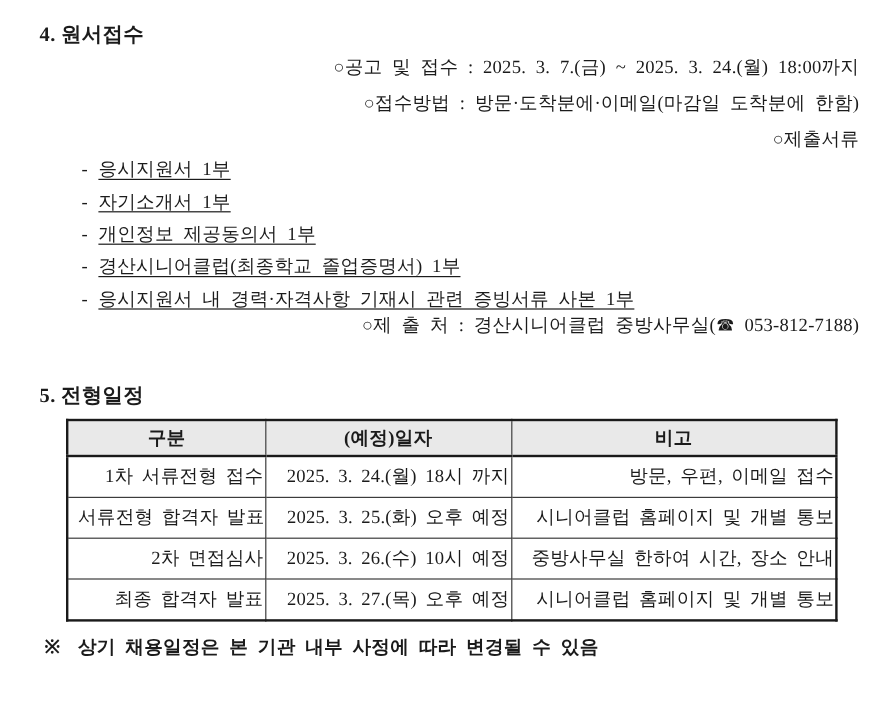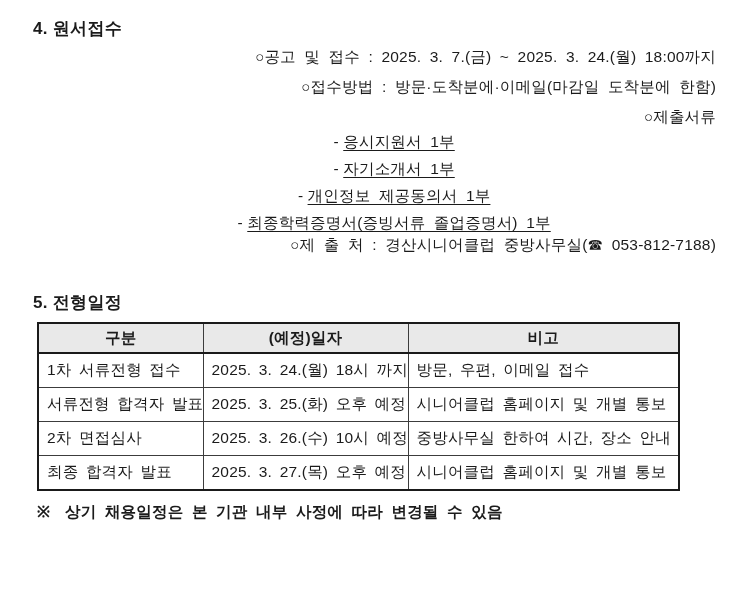--- a/index.html
+++ b/index.html
@@ -1,42 +1,42 @@
 <!DOCTYPE html>
 <html><head>
 <meta charset="utf-8">
 <style>
   html, body { margin: 0; padding: 0; background: #ffffff; }
   .page {
     position: relative;
     width: 736px;
     height: 594px;
     background: #ffffff;
-    font-family: Liberation Sans, sans-serif;
+    font-family: Liberation Serif, serif;
     color: #1b1b1b;
     overflow: hidden;
   }
   .content { padding: 19px 20px 0 33px; }
 
   .sec-heading {
     font-size: 17px;
     font-weight: bold;
     line-height: 19px;
     letter-spacing: 0.3px;
     margin: 0;
   }
   .line {
     font-size: 15.5px;
     line-height: 18px;
     letter-spacing: 0.2px;
     word-spacing: 4px;
     white-space: nowrap;
   }
   .l-circle { padding-left: 15px; margin-top: 12px; text-align: right; }
-  .l-dash   { padding-left: 35px; margin-top: 9px; text-align: center; }
+  .l-dash   { padding-left: 35px; margin-top: 9px; }
   .bullet {
     display: inline-block;
     width: 24px;
     font-size: 15px;
   }
   .dash {
     display: inline-block;
     width: 14px;
   }
   .u {
@@ -55,36 +55,36 @@
     border-collapse: collapse;
     table-layout: fixed;
     width: 641px;
     font-size: 15.5px;
     letter-spacing: 0.2px;
     word-spacing: 3px;
   }
   table.schedule col.c1 { width: 165px; }
   table.schedule col.c2 { width: 205px; }
   table.schedule col.c3 { width: 271px; }
-  table.schedule { border: 2px solid #1a1a1a; }
+  table.schedule { border: 2px solid #1a1a1a; margin-left: 18px; }
   table.schedule th, table.schedule td {
     border: 1px solid #3c3c3c;
     white-space: nowrap;
     overflow: hidden;
   }
   table.schedule th {
     background: #e9e9e9;
     font-weight: bold;
     height: 26px;
     text-align: center;
     border-bottom: 2px solid #1a1a1a;
   }
   table.schedule td {
     height: 31px;
-    text-align: left;
+    text-align: right;
     padding-left: 8px;
     font-weight: normal;
   }
   .note {
     margin-top: 9px;
     margin-left: 4px;
     font-size: 15.5px;
     font-weight: bold;
     letter-spacing: 0.2px;
     word-spacing: 4px;
@@ -115,21 +115,24 @@
     <div class="line l-dash mt-doc1">
       <span class="dash">-</span><span class="u">응시지원서 1부</span>
     </div>
     <div class="line l-dash">
       <span class="dash">-</span><span class="u">자기소개서 1부</span>
     </div>
     <div class="line l-dash">
       <span class="dash">-</span><span class="u">개인정보 제공동의서 1부</span>
     </div>
     <div class="line l-dash">
-      <span class="dash">-</span><span class="u">최종학력증명서(증빙서류 졸업증명서) 1부</span>
+      <span class="dash">-</span><span class="u">경산시니어클럽(최종학교 졸업증명서) 1부</span>
+    </div>
+    <div class="line l-dash">
+      <span class="dash">-</span><span class="u">응시지원서 내 경력·자격사항 기재시 관련 증빙서류 사본 1부</span>
     </div>
 
     <div class="line l-circle mt-submit">
       <span class="bullet">○</span><span><span>제 출 처 : 경산시니어클럽 중방사무실(</span><span>☎</span><span>&nbsp;053-812-7188)</span></span>
     </div>
 
 
 
     <div class="sec-heading sec5">5. 전형일정</div>
 

